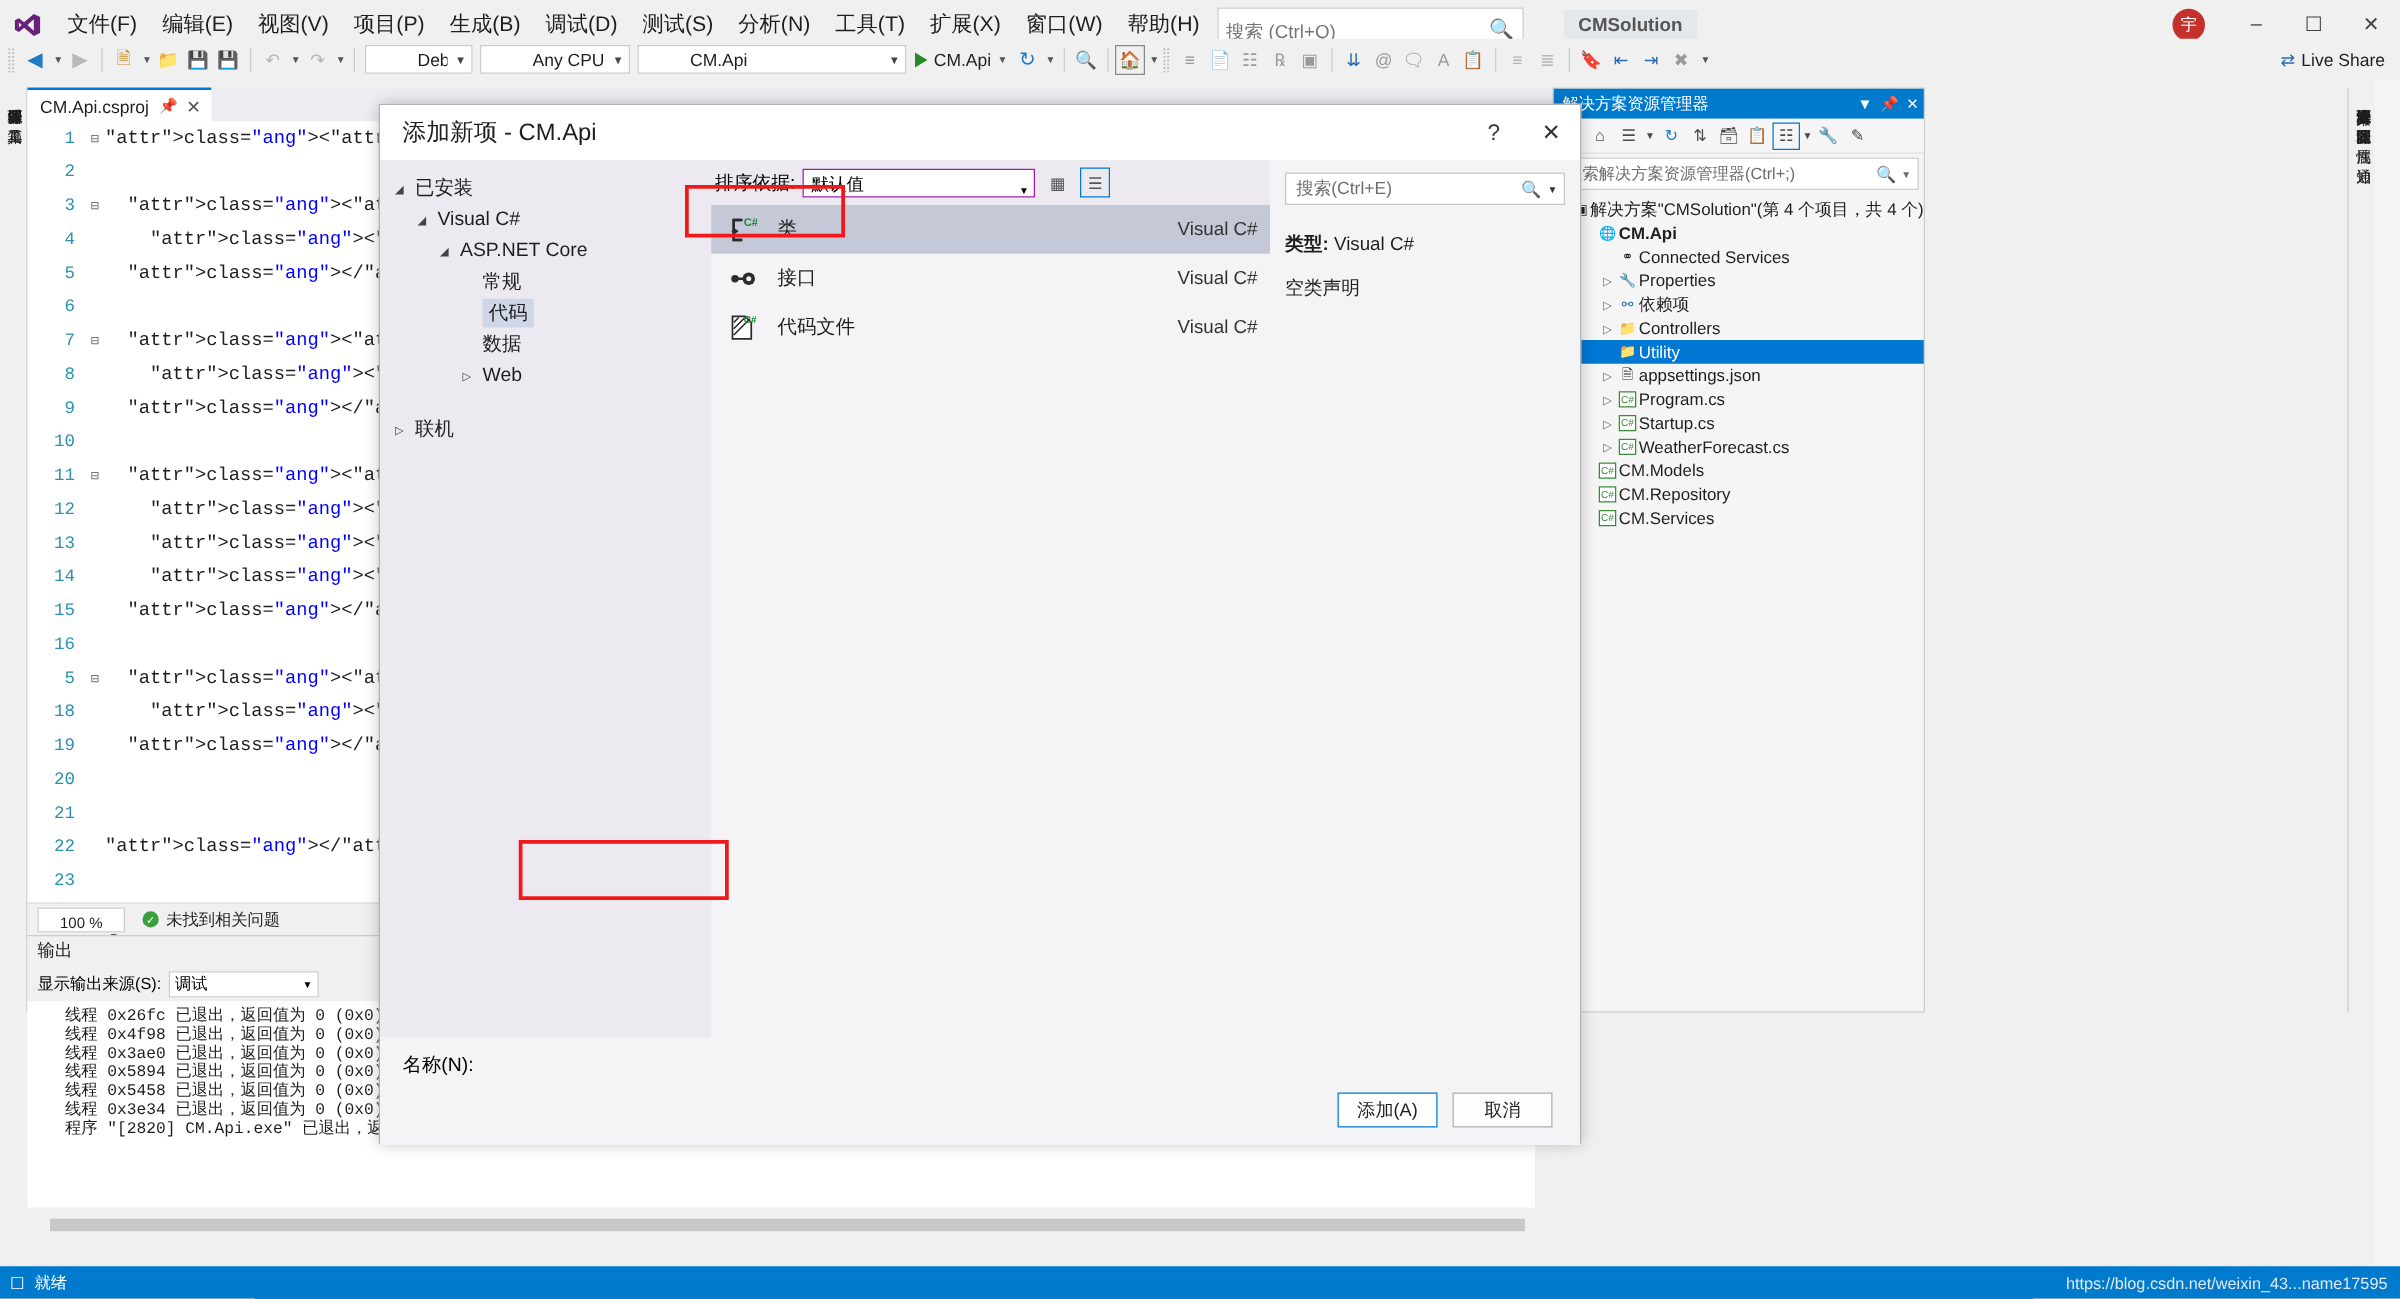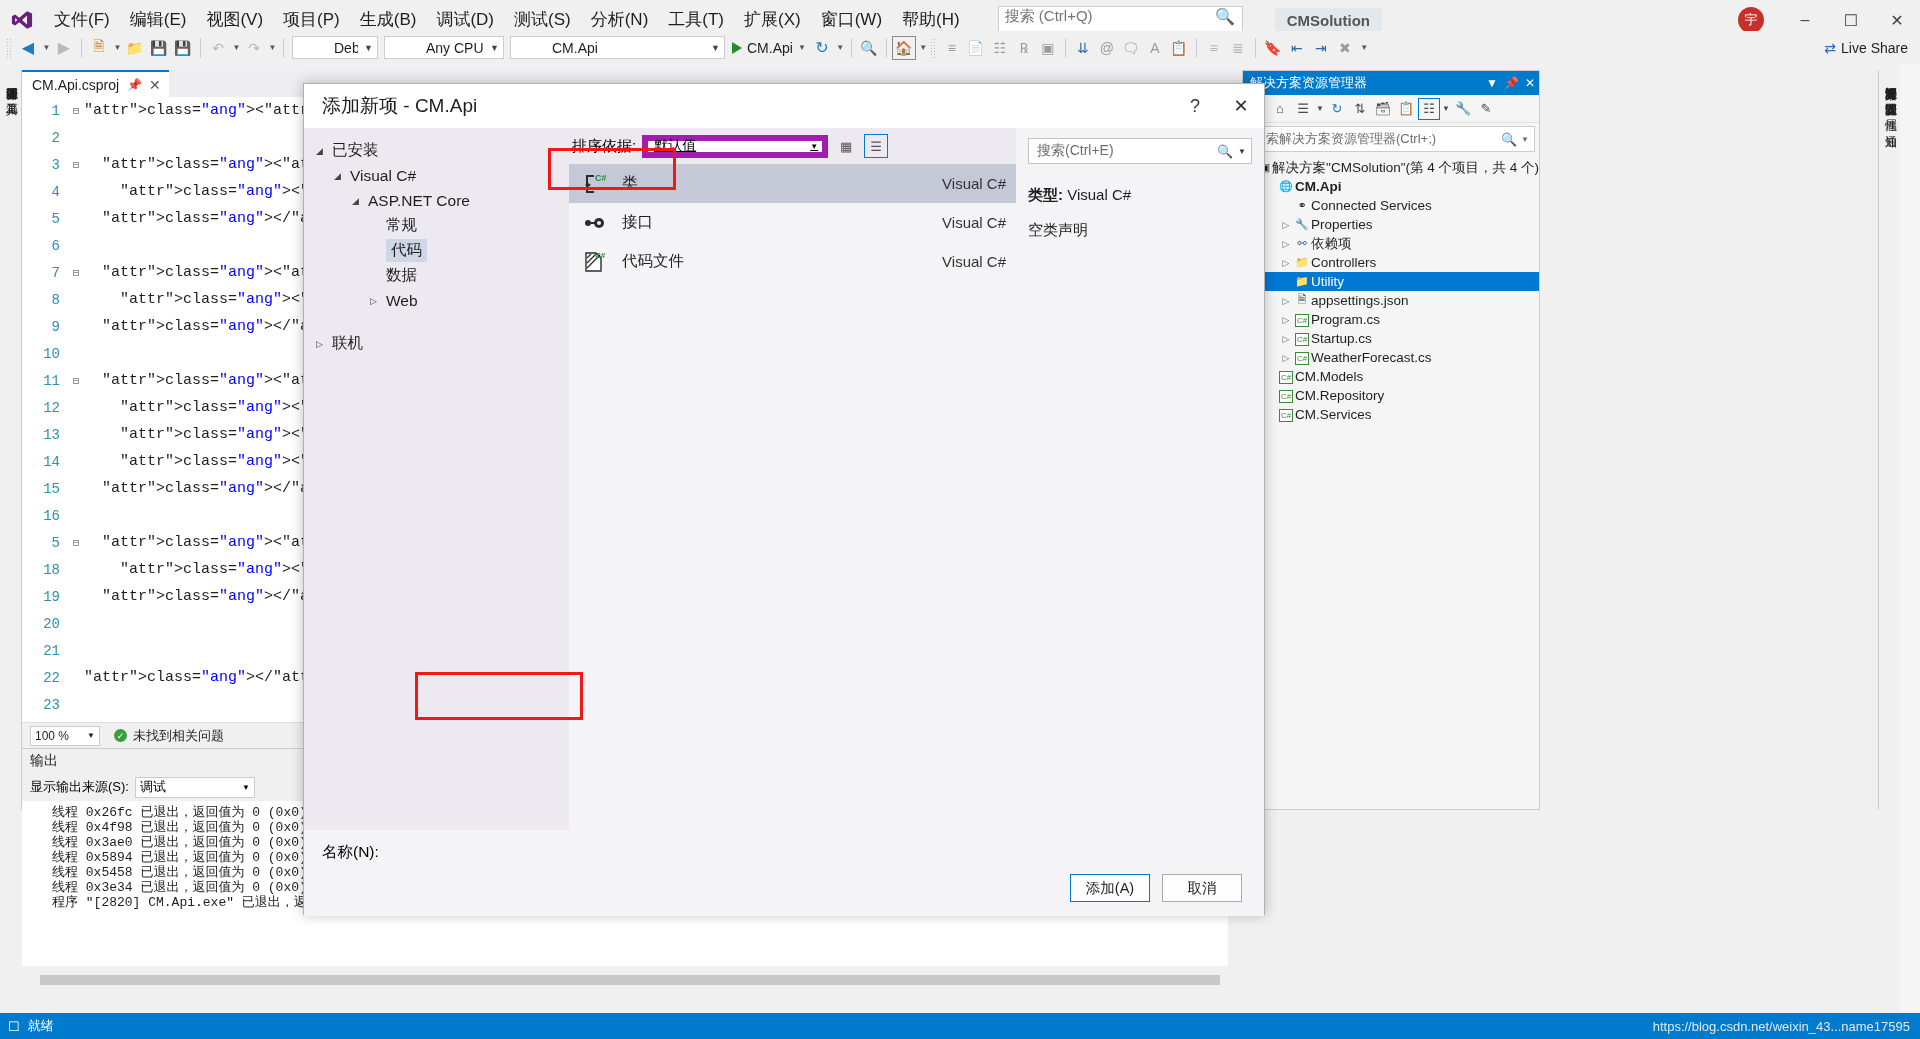--- a/index.html
+++ b/index.html
@@ -17,22 +17,22 @@
     position: absolute; top: 0; left: 0; width: 1920px; height: 40px;
     background: #f0f0f0; display: flex; align-items: center;
   }
   .vs-logo { width: 44px; height: 40px; display: flex; align-items: center; justify-content: center; }
   .vs-logo svg { width: 22px; height: 22px; }
   .menu-item {
     padding: 0 10px; height: 40px; line-height: 40px; font-size: 17px; color: #1e1e1e;
     white-space: nowrap; cursor: default;
   }
   .qsearch {
-    margin-left: 28px; width: 245px; height: 29px; background: #fff;
-    border: 1px solid #ccc; display: flex; align-items: flex-start; padding: 0 6px;
+    margin-left: 4px; width: 245px; height: 29px; background: #fff;
+    border: 1px solid #ccc; display: flex; align-items: flex-end; padding: 0 6px;
   }
   .qsearch input {
     border: 0; outline: 0; flex: 1; font-size: 15px; color: #6d6d6d;
     font-family: "Liberation Sans", sans-serif; background: transparent;
   }
   .qsearch .mag { color: #333; font-size: 16px; }
   .solname {
     margin-left: 32px; padding: 4px 12px; background: #e3e8ec; color: #555;
     font-size: 15px; font-weight: bold; border-radius: 2px;
   }
@@ -100,21 +100,21 @@
   .ln { width: 46px; text-align: right; color: #2b91af; padding-right: 8px; font-family: "Liberation Mono", monospace; font-size: 14px; }
   .fold { width: 16px; text-align: center; color: #777; font-size: 11px; }
   .codetext { white-space: pre; color: #1e1e1e; }
   .val { color: #0000ff; }
 
   .editor-status {
     position: absolute; left: 22px; top: 722px; width: 1220px; height: 26px;
     background: #f0f0f0; border-top: 1px solid #ddd; display: flex; align-items: center;
     font-size: 13px; color: #1e1e1e;
   }
-  .zoombox { width: 70px; height: 20px; background:#fff; border:1px solid #ccc; display:flex; align-items:center; padding: 4px 4px; font-size: 12px; margin-left:8px;}
+  .zoombox { width: 70px; height: 20px; background:#fff; border:1px solid #ccc; display:flex; align-items:center; padding: 4px 4px; font-size: 12px; margin-left:8px;flex-direction:column;}
   .zoombox .ca { margin-left:auto; font-size: 8px; }
   .ok-dot { width: 13px; height: 13px; border-radius: 50%; background: #3a9e3a; color: #fff; font-size: 9px; display:flex;align-items:center;justify-content:center; margin: 0 6px 0 14px;}
 
   
   .output-pane {
     position: absolute; left: 22px; top: 748px; width: 1220px; height: 240px; background: #f0f0f0;
     border-top: 1px solid #ccc;
   }
   .out-title { height: 24px; display:flex; align-items:center; padding-left: 8px; font-size: 14px; color: #1e1e1e; }
   .out-srcbar { height: 28px; display: flex; align-items: center; padding-left: 8px; font-size: 13px; }
@@ -182,21 +182,21 @@
   .dlg-body { position: absolute; top: 44px; left: 0; width: 960px; height: 702px; display: flex; background: #eceaf0; }
 
   .dlg-left { width: 252px; background: #eceaf0; padding-top: 10px; font-size: 15.5px; color: #1e1e1e; }
   .tnode { display: flex; align-items: center; height: 25px; padding-left: 12px; }
   .tnode .ar { width: 16px; font-size: 9px; color: #444; }
   .tnode .nm { }
   .tnode.selected .nm { background: #cfd6e6; padding: 1px 5px; }
 
   .dlg-center { width: 460px; background: #eceaf0; position: relative; }
   .sortbar { height: 36px; display: flex; align-items: center; padding-left: 4px; font-size: 15px; }
-  .sort-combo { width: 186px; height: 23px; background: #fff; border: 6px solid #a21caf; display: flex; align-items: center; padding: 0 4px 0 6px; font-size: 14px; margin-left: 6px; text-decoration: underline;}
+  .sort-combo { width: 186px; height: 23px; background: #fff; border: 1px solid #a21caf; display: flex; align-items: flex-end; padding: 0 4px 0 6px; font-size: 14px; margin-left: 6px;}
   .sort-combo .ca { margin-left: auto; font-size: 8px; }
   .viewbtn { width: 24px; height: 24px; display:flex;align-items:center;justify-content:center; margin-left: 6px; font-size: 13px; color: #555; }
   .viewbtn.active { border: 1px solid #0078d4; }
   .itemlist { position: absolute; top: 36px; left: 13px; width: 447px; bottom: 0; background: #f4f4f6; }
   .item {
     height: 39px; display: flex; align-items: center; padding: 0 10px 0 13px; font-size: 15.5px; color: #1e1e1e;
   }
   .item.sel { background: #c5c8d6; }
   .item .iw { width: 40px; display: flex; align-items: center; }
   .item .lang { margin-left: auto; font-size: 15px; color: #333; }

